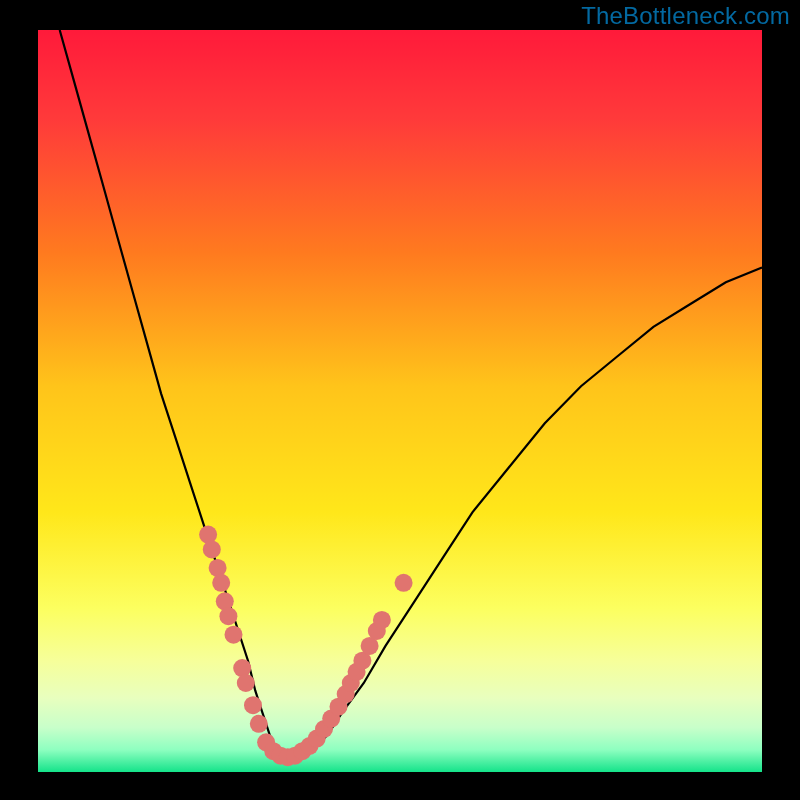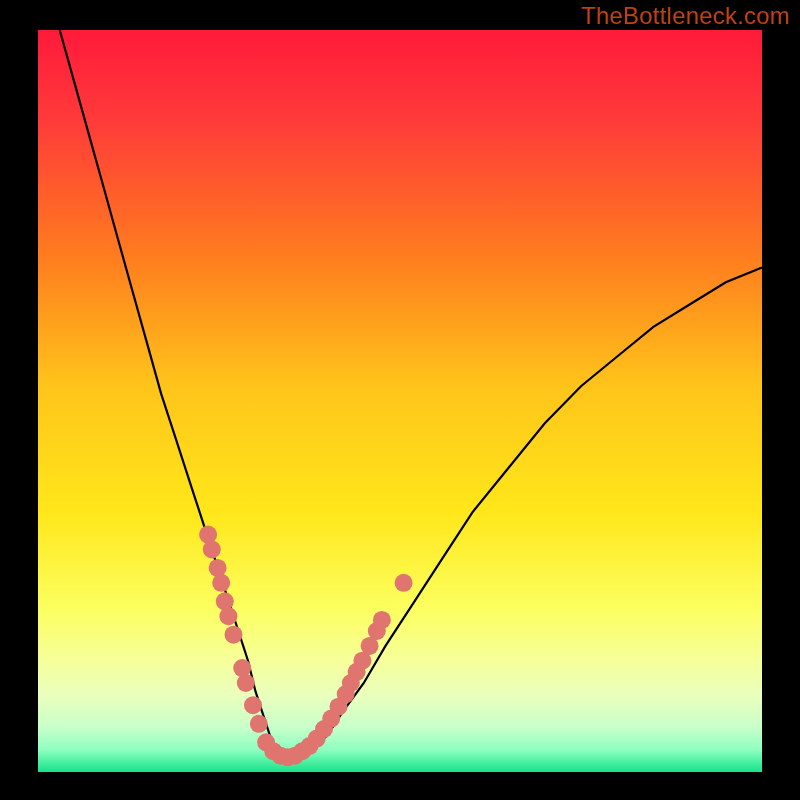--- a/index.html
+++ b/index.html
@@ -16,21 +16,21 @@
     left: 0;
     top: 0;
     width: 800px;
     height: 800px;
     background: #000;
   }
   .watermark {
     position: absolute;
     top: 2px;
     right: 10px;
-    color: #c2410c;
+    color: #0369a1;
     font-size: 24px;
     font-weight: 500;
     letter-spacing: 0.2px;
     z-index: 30;
   }
   svg.plot {
     position: absolute;
     left: 0;
     top: 0;
     width: 800px;

